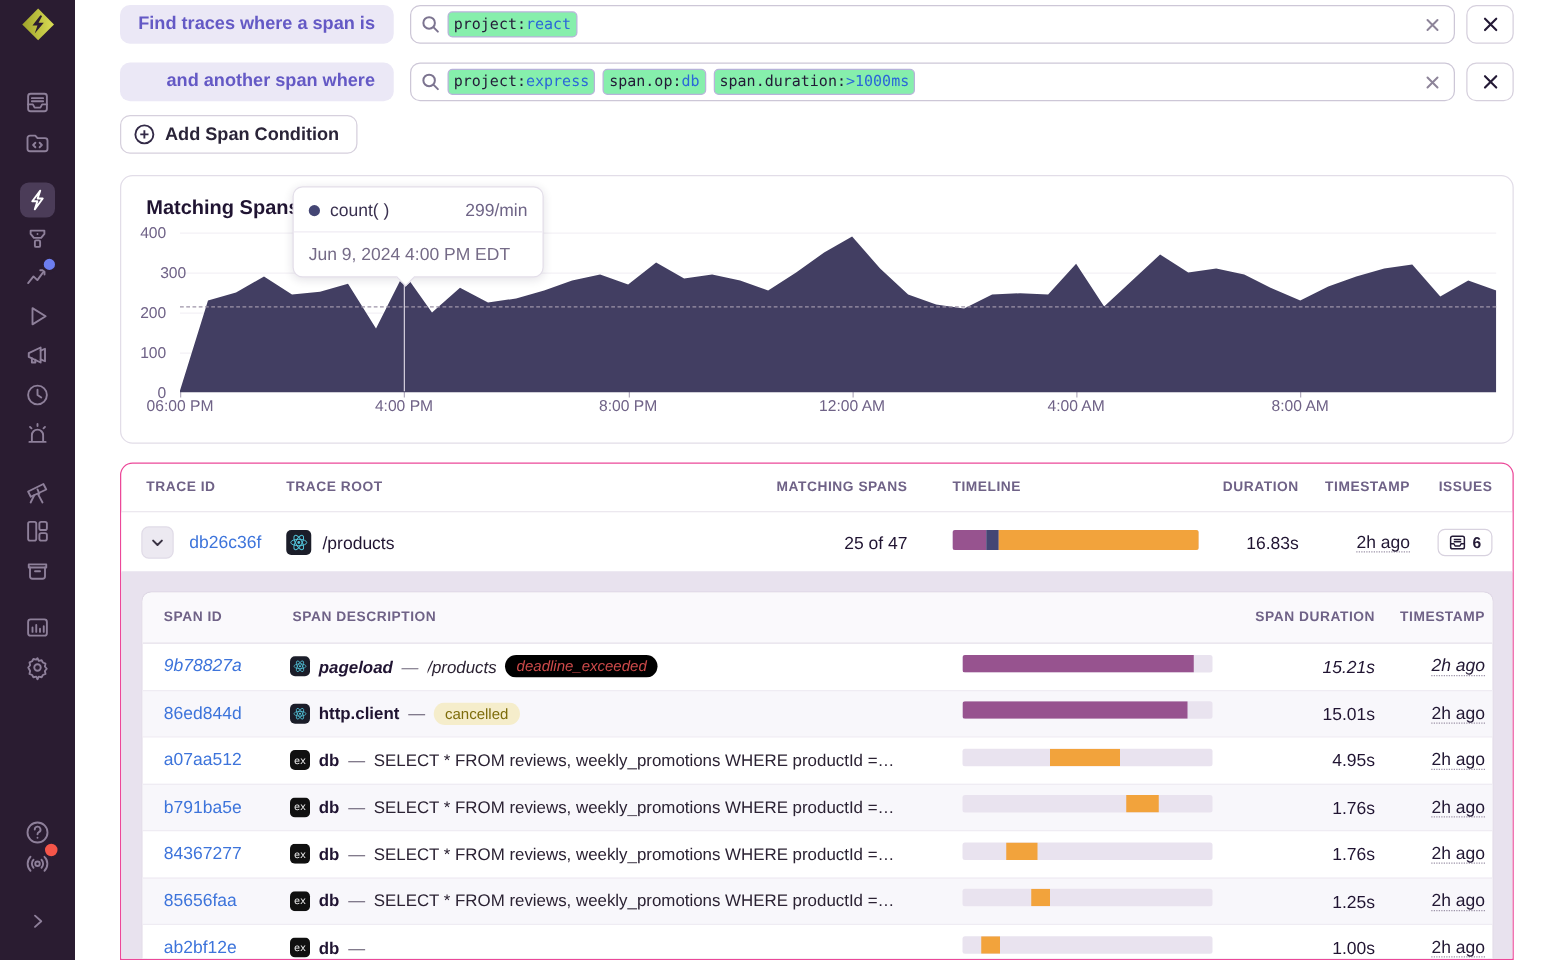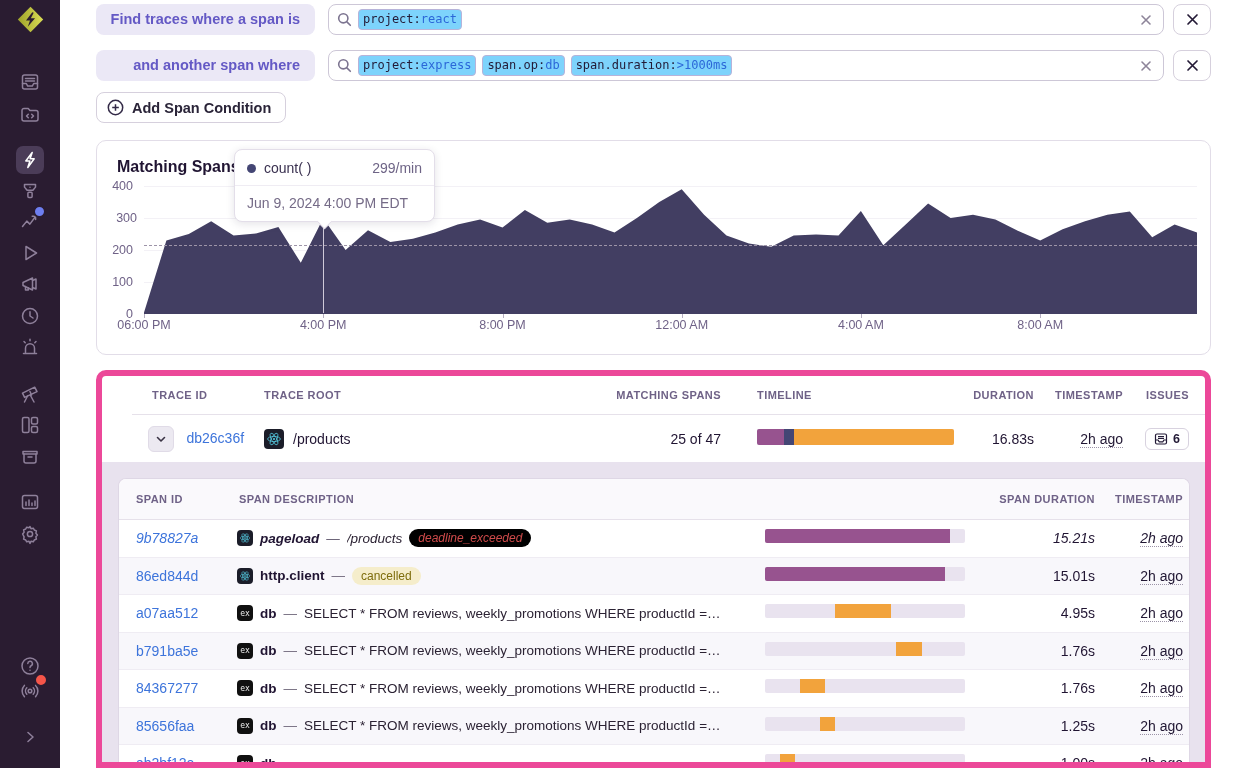--- a/index.html
+++ b/index.html
@@ -18,21 +18,21 @@
   .sb-dot.blue{width:9px;height:9px;background:#6D7EF0;right:-2px;top:-2px;}
   .sb-dot.red{width:10px;height:10px;background:#F55549;right:-4px;top:-4px;}
 
   
   .qb-label{position:absolute;left:96px;width:219px;height:31px;background:#EBE8F6;border-radius:8px;
             color:#6459C5;font-weight:bold;font-size:14.5px;line-height:31px;text-align:right;
             padding-right:15px;box-sizing:border-box;}
   .searchbar{position:absolute;left:328px;width:836px;height:31px;background:#fff;border:1px solid #CDC7D7;
              border-radius:8px;box-sizing:border-box;display:flex;align-items:center;padding:0 8px;gap:6px;}
   .searchbar .tokens{display:flex;gap:6px;flex:1;min-width:0;}
-  .token{display:inline-flex;border:1px solid #B7B3D9;background:#7dd3fc;border-radius:4px;
+  .token{display:inline-flex;border:1px solid #B7B3D9;background:#86efac;border-radius:4px;
          padding:1px 4px;font-family:"DejaVu Sans Mono",monospace;font-size:12px;line-height:17px;cursor:pointer;}
   .tkey{color:#231A36;}
   .tval{color:#2B67D8;}
   .x-clear{width:18px;height:18px;display:flex;align-items:center;justify-content:center;cursor:pointer;flex:none;}
   .remove-btn{position:absolute;left:1173px;width:38px;height:31px;background:#fff;border:1px solid #D6D0DD;
               border-radius:8px;box-sizing:border-box;display:flex;align-items:center;justify-content:center;cursor:pointer;}
   .add-btn{position:absolute;left:96px;top:92px;height:31px;background:#fff;border:1px solid #D6D0DD;border-radius:8px;
            box-sizing:border-box;display:inline-flex;align-items:center;gap:8px;padding:0 14px 0 10px;cursor:pointer;
            font-size:14.5px;font-weight:bold;color:#2A2438;}
 
@@ -54,21 +54,21 @@
   .tt-row1{display:flex;align-items:center;gap:8px;padding:10px 12px 9px 12px;border-bottom:1px solid #EFECF3;}
   .tt-dot{width:9px;height:9px;border-radius:50%;background:#444674;flex:none;}
   .tt-name{font-size:14px;color:#3A3150;}
   .tt-val{margin-left:auto;font-size:14px;color:#6E6486;}
   .tt-date{padding:9px 12px 10px 12px;font-size:14px;color:#756B87;}
   .tt-arrow{position:absolute;left:84px;bottom:-6px;width:10px;height:10px;background:#fff;
             border-right:1px solid #E3DEE9;border-bottom:1px solid #E3DEE9;transform:rotate(45deg);}
 
   
   .tbl-card{position:absolute;left:96px;top:370px;width:1115px;height:398px;background:#fff;
-            border:6px solid #ec4899;border-radius:10px 10px 0 0;box-sizing:border-box;overflow:hidden;padding-left:30px;}
+            border:1px solid #ec4899;border-radius:10px 10px 0 0;box-sizing:border-box;overflow:hidden;}
   .t-grid{display:grid;grid-template-columns:132px minmax(0,1fr) 130px 230px 84px 92px 72px;align-items:center;}
   .t-header{height:38px;border-bottom:1px solid #E6E1EA;}
   .th{font-size:11px;font-weight:bold;letter-spacing:.04em;color:#6F6287;white-space:nowrap;}
   .t-row{height:48px;background:#fff;}
   .cell-r{text-align:right;}
   .chevron-btn{width:24px;height:24px;border-radius:6px;background:#ECE9F1;border:1px solid #E0DBE7;
                display:inline-flex;align-items:center;justify-content:center;cursor:pointer;vertical-align:middle;}
   .id-link{color:#3D74DB;font-size:14px;cursor:pointer;}
   .plat-icon{width:20px;height:20px;border-radius:4px;flex:none;}
   .root-cell{display:flex;align-items:center;gap:9px;font-size:14px;color:#201432;}
@@ -338,21 +338,21 @@
   <div class="chart-card">
     <div class="chart-title">Matching Spans</div>
     <div id="chart-layers">
         <div class="gridline" style="top:141.0px"></div>
         <div class="gridline" style="top:109.0px"></div>
         <div class="gridline" style="top:77.0px"></div>
         <div class="gridline" style="top:45.0px"></div>
         <div class="y-label" style="left:0;top:173.0px">0</div>
         <div class="y-label" style="left:0;top:141.0px">100</div>
         <div class="y-label" style="left:0;top:109.0px">200</div>
-        <div class="y-label" style="left:4px;top:77.0px">300</div>
+        <div class="y-label" style="left:16px;top:77.0px">300</div>
         <div class="y-label" style="left:0;top:45.0px">400</div>
         <svg class="plot-svg" width="1053" height="128">
           <polygon points="0,128 0.0,126.4 22.4,54.4 44.8,48.0 67.2,35.2 89.6,49.6 112.0,47.4 134.4,41.0 156.8,76.8 179.2,32.3 201.6,64.0 224.0,44.2 246.4,56.0 268.9,52.8 291.3,46.4 313.7,38.4 336.1,33.6 358.5,41.6 380.9,24.0 403.3,36.8 425.7,33.6 448.1,38.4 470.5,46.4 492.9,32.0 515.3,16.0 537.7,3.2 560.1,28.8 582.5,49.6 604.9,57.6 627.3,60.8 649.7,49.6 672.1,48.6 694.5,49.6 716.9,25.0 739.3,59.2 761.7,38.4 784.1,17.6 806.6,32.0 829.0,28.8 851.4,33.6 873.8,44.8 896.2,54.4 918.6,43.2 941.0,35.2 963.4,28.8 985.8,25.6 1008.2,51.2 1030.6,38.4 1053.0,46.4 1053,128" fill="#423E62"></polygon>
         </svg>
         <div class="dashline" style="top:104.2px"></div>
         <div class="crosshair" style="left:226.2px"></div>
         <div class="x-tick" style="left:47.0px"></div>
         <div class="x-label" style="left:47.0px">06:00 PM</div>
         <div class="x-tick" style="left:226.2px"></div>
         <div class="x-label" style="left:226.2px">4:00 PM</div>

